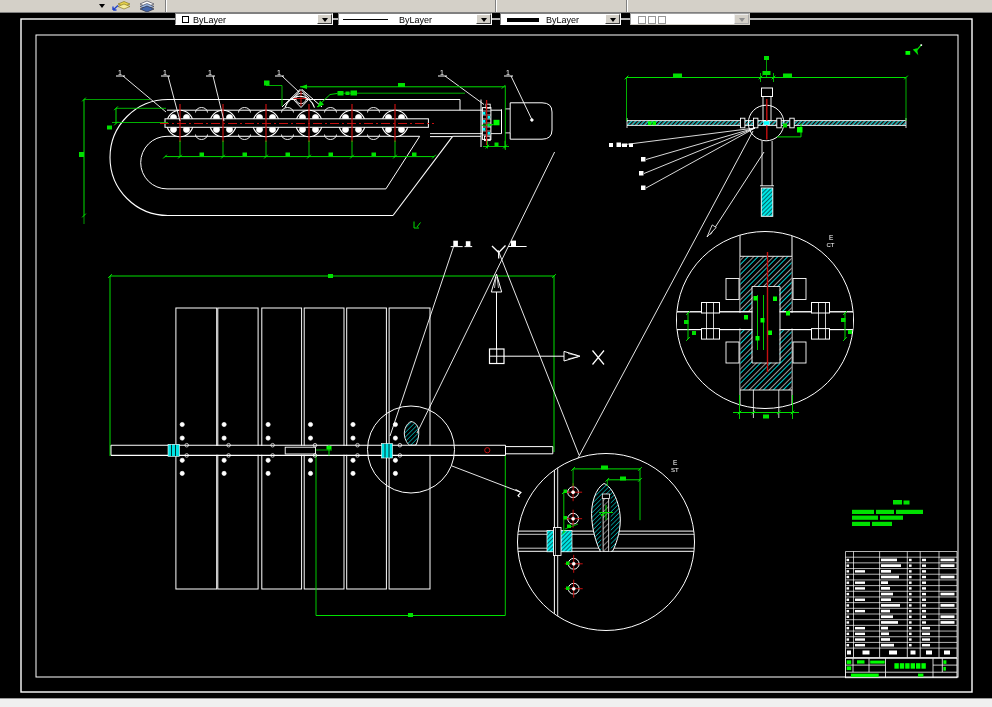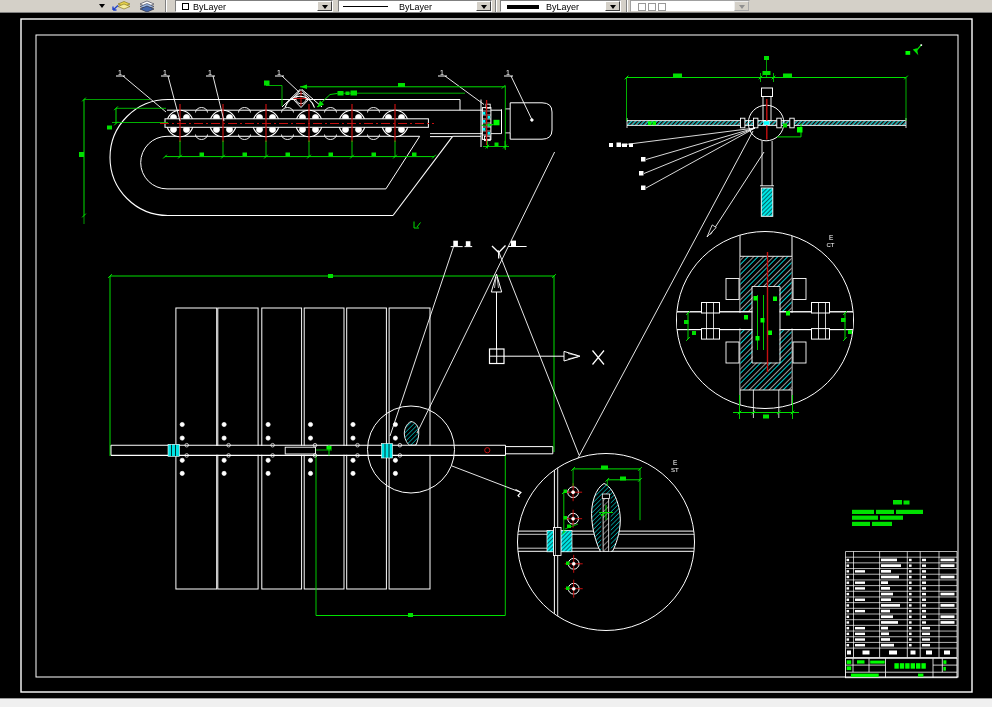--- a/index.html
+++ b/index.html
@@ -1,17 +1,17 @@
 <!DOCTYPE html>
 <html><head><meta charset="utf-8"><style>
 *{margin:0;padding:0;box-sizing:border-box}
 body{width:992px;height:707px;background:#000;overflow:hidden;position:relative;font-family:"Liberation Sans",sans-serif}
 .tb{position:absolute;left:0;top:0;width:992px;height:13px;background:#d4d0c8;border-bottom:1px solid #808080}
 .strip{position:absolute;left:0;top:698px;width:992px;height:9px;background:#f0f0f0;border-top:1px solid #9a9a9a}
-.combo{position:absolute;top:0;height:12px;background:#fff;border:1px solid;border-color:#808080 #fff #fff #808080}
+.combo{position:absolute;top:13px;height:12px;background:#fff;border:1px solid;border-color:#808080 #fff #fff #808080}
 .cbtn{position:absolute;right:0;top:0;width:15px;height:10px;background:#d4d0c8;border:1px solid;border-color:#fff #404040 #404040 #fff}
 .arr{position:absolute;width:0;height:0;border-left:3.5px solid transparent;border-right:3.5px solid transparent;border-top:4px solid #000}
 .ctext{position:absolute;top:1px;font-size:9px;color:#000;font-family:"Liberation Sans",sans-serif}
 .sep{position:absolute;top:0;width:2px;height:12px;border-left:1px solid #808080;border-right:1px solid #fff}
 </style></head><body>
 <svg width="992" height="707" style="position:absolute;left:0;top:0">
 <rect x="0" y="13" width="992" height="685" fill="#000"></rect>
 <defs>
 <pattern id="hw" width="4" height="4" patternUnits="userSpaceOnUse" patternTransform="rotate(45)">
  <rect width="4" height="4" fill="black"></rect>

